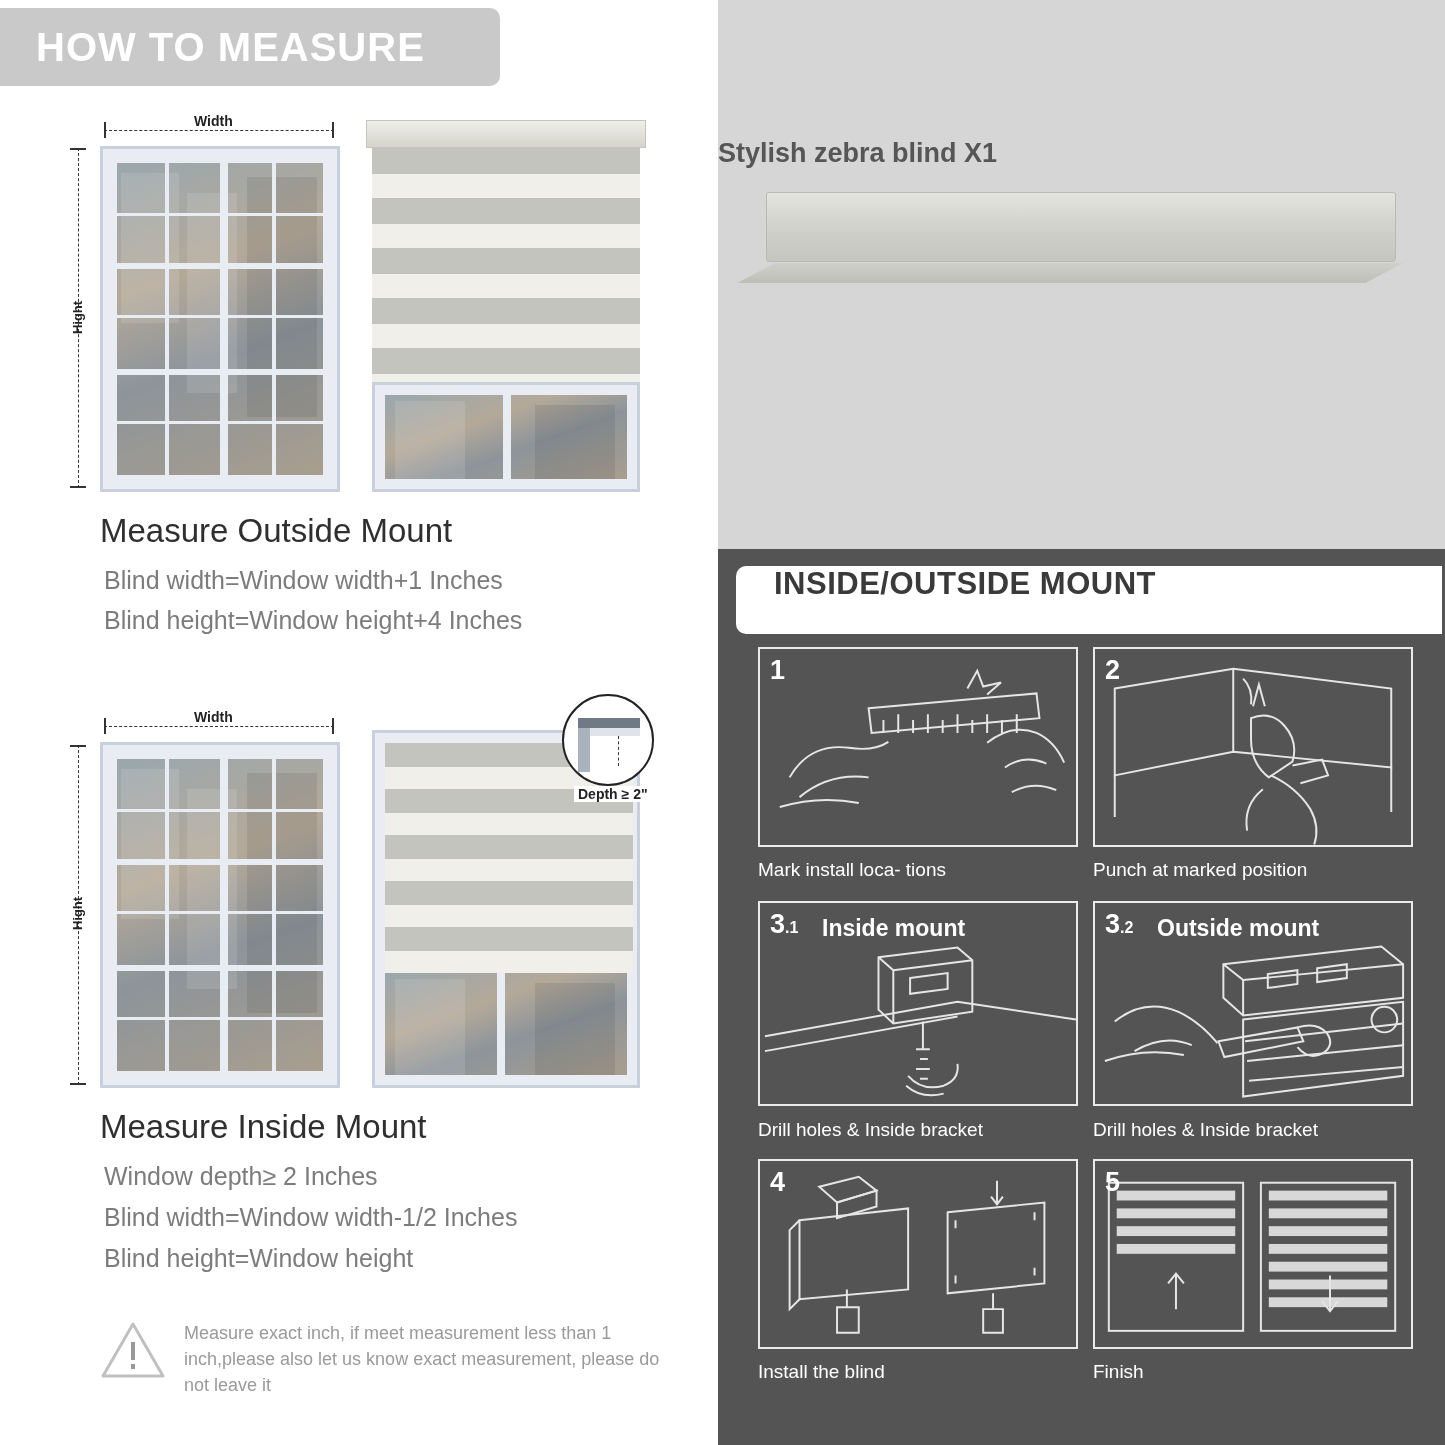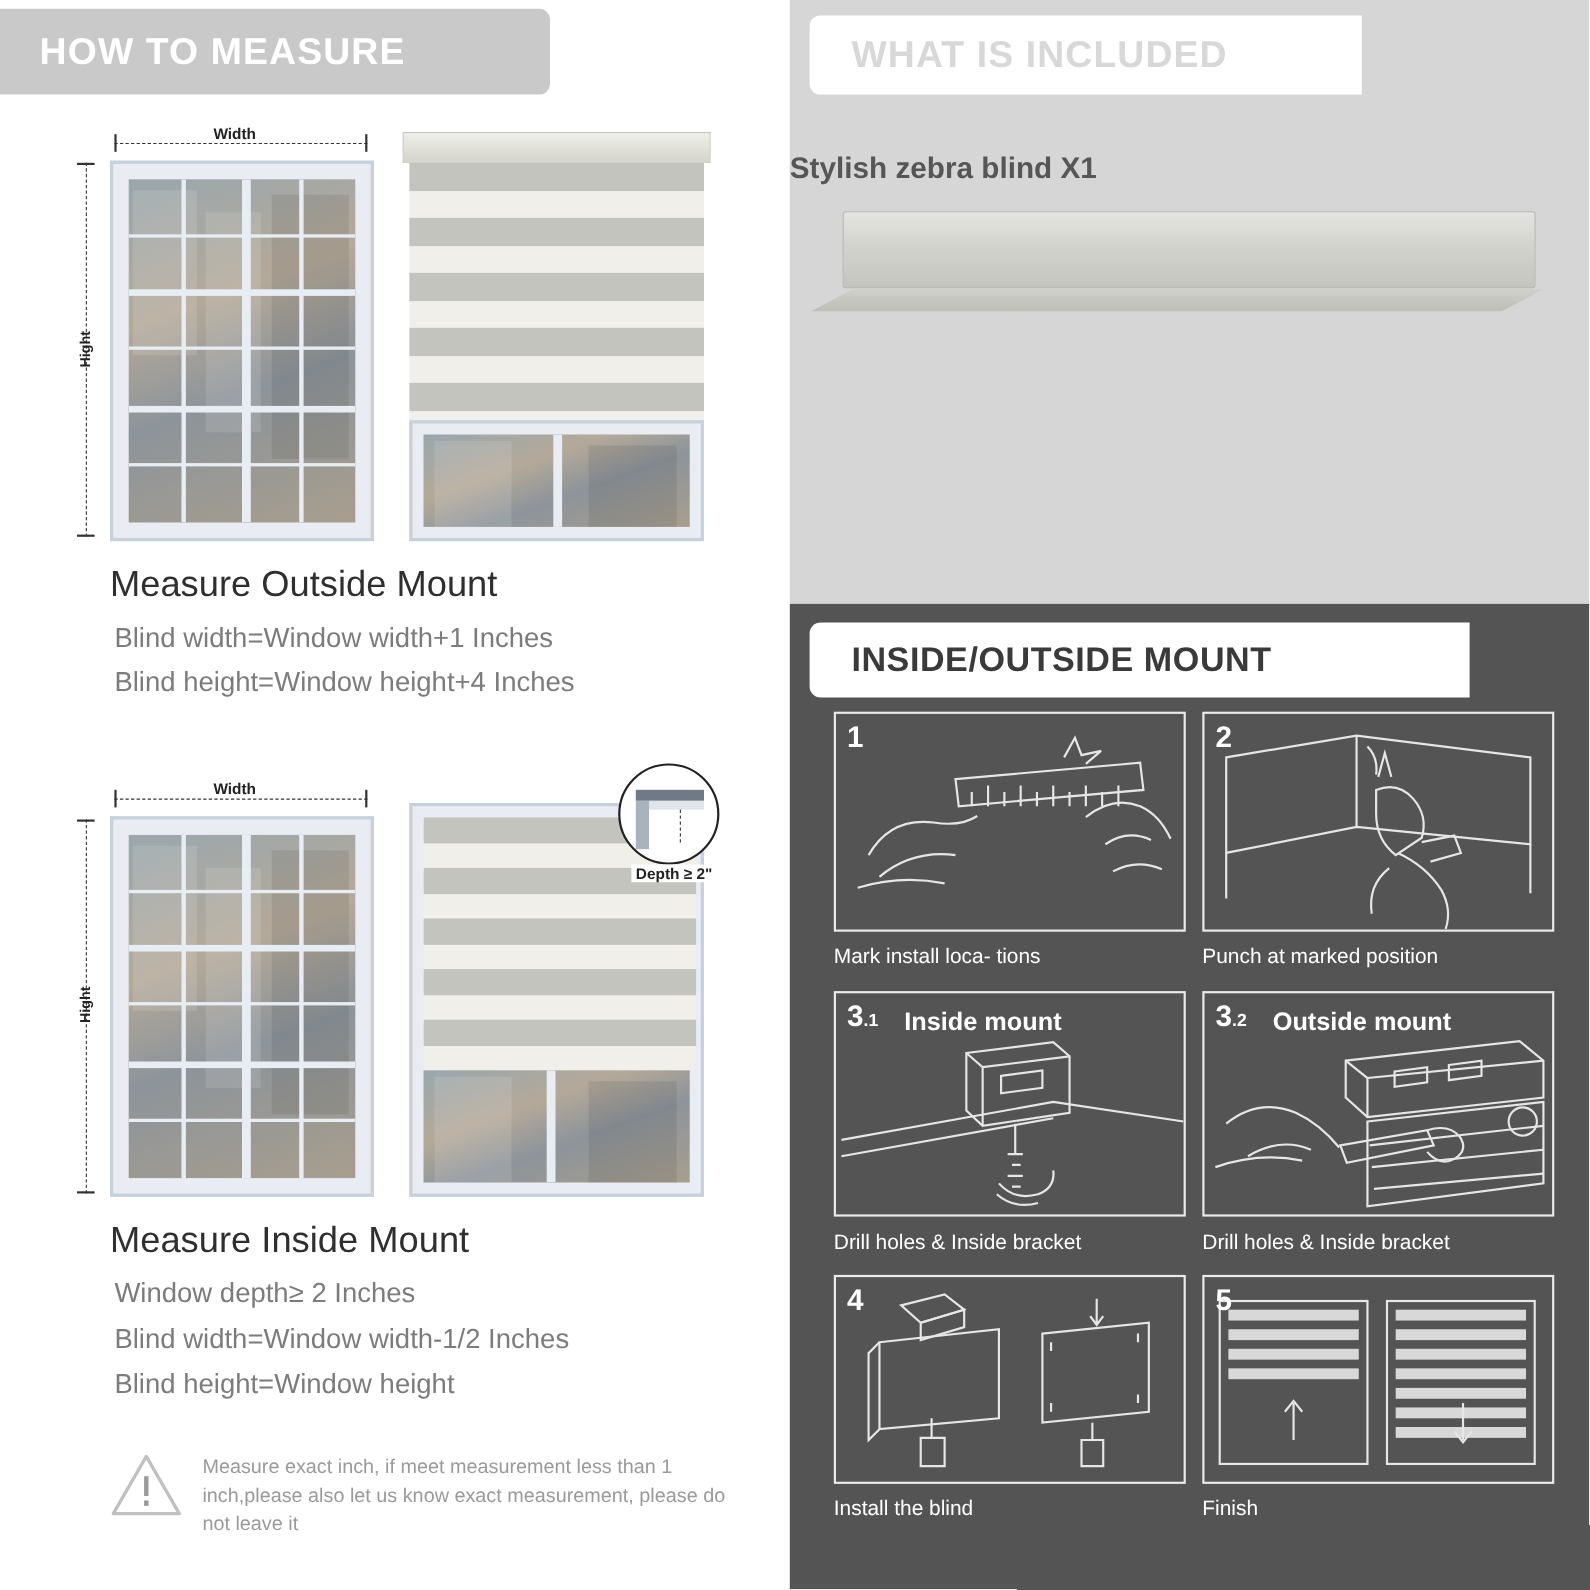--- a/index.html
+++ b/index.html
@@ -26,21 +26,21 @@
   .hdr-gray {
     position: absolute;
     left: 0; top: 8px;
     width: 500px; height: 78px;
     background: #c9c9c9;
     border-radius: 0 10px 10px 0;
     display: flex; align-items: center;
   }
   .hdr-gray .t {
     color: #ffffff;
-    font-size: 34px;
+    font-size: 40px;
     font-weight: bold;
     letter-spacing: 1px;
     padding-left: 36px;
   }
 
   
   .win-frame {
     position: absolute;
     background: #e9edf3;
     border: 3px solid #c8d0dc;
@@ -191,24 +191,24 @@
   
   .rb {
     position: absolute;
     left: 718px; top: 549px;
     width: 727px; height: 896px;
     background: #545454;
   }
   .hdr-white2 {
     position: absolute;
     left: 18px; top: 17px;
-    width: 600px; height: 68px;
+    width: 706px; height: 68px;
     background: #ffffff;
     border-radius: 10px 0 0 10px;
-    display: flex; align-items: center;
+    display: flex; 
   }
   .hdr-white2 .t {
     color: #3a3a3a;
     font-size: 31px;
     font-weight: bold;
     letter-spacing: 0.5px;
     padding-left: 38px;
   }
   .step {
     position: absolute;
@@ -386,23 +386,20 @@
           <polygon points="33,4 63,56 3,56" fill="none" stroke="#c0c0c0" stroke-width="3" stroke-linejoin="round"></polygon>
           <rect x="31" y="22" width="4" height="18" fill="#9a9a9a"></rect>
           <rect x="31" y="44" width="4" height="5" fill="#9a9a9a"></rect>
         </svg>
       </div>
       <div class="note-text">Measure exact inch, if meet measurement less than 1 inch,please also let us know exact measurement, please do not leave it</div>
     </div>
   </div>
 
   <div class="rt">
-    <div class="hdr-white">
-      <div class="t">WHAT IS INCLUDED</div>
-    </div>
 
     <div class="incl-title">Stylish zebra blind X1</div>
 
     <div class="headrail"></div>
 
   </div>
 
   <div class="rb">
     <div class="hdr-white2">
       <div class="t">INSIDE/OUTSIDE MOUNT</div>

